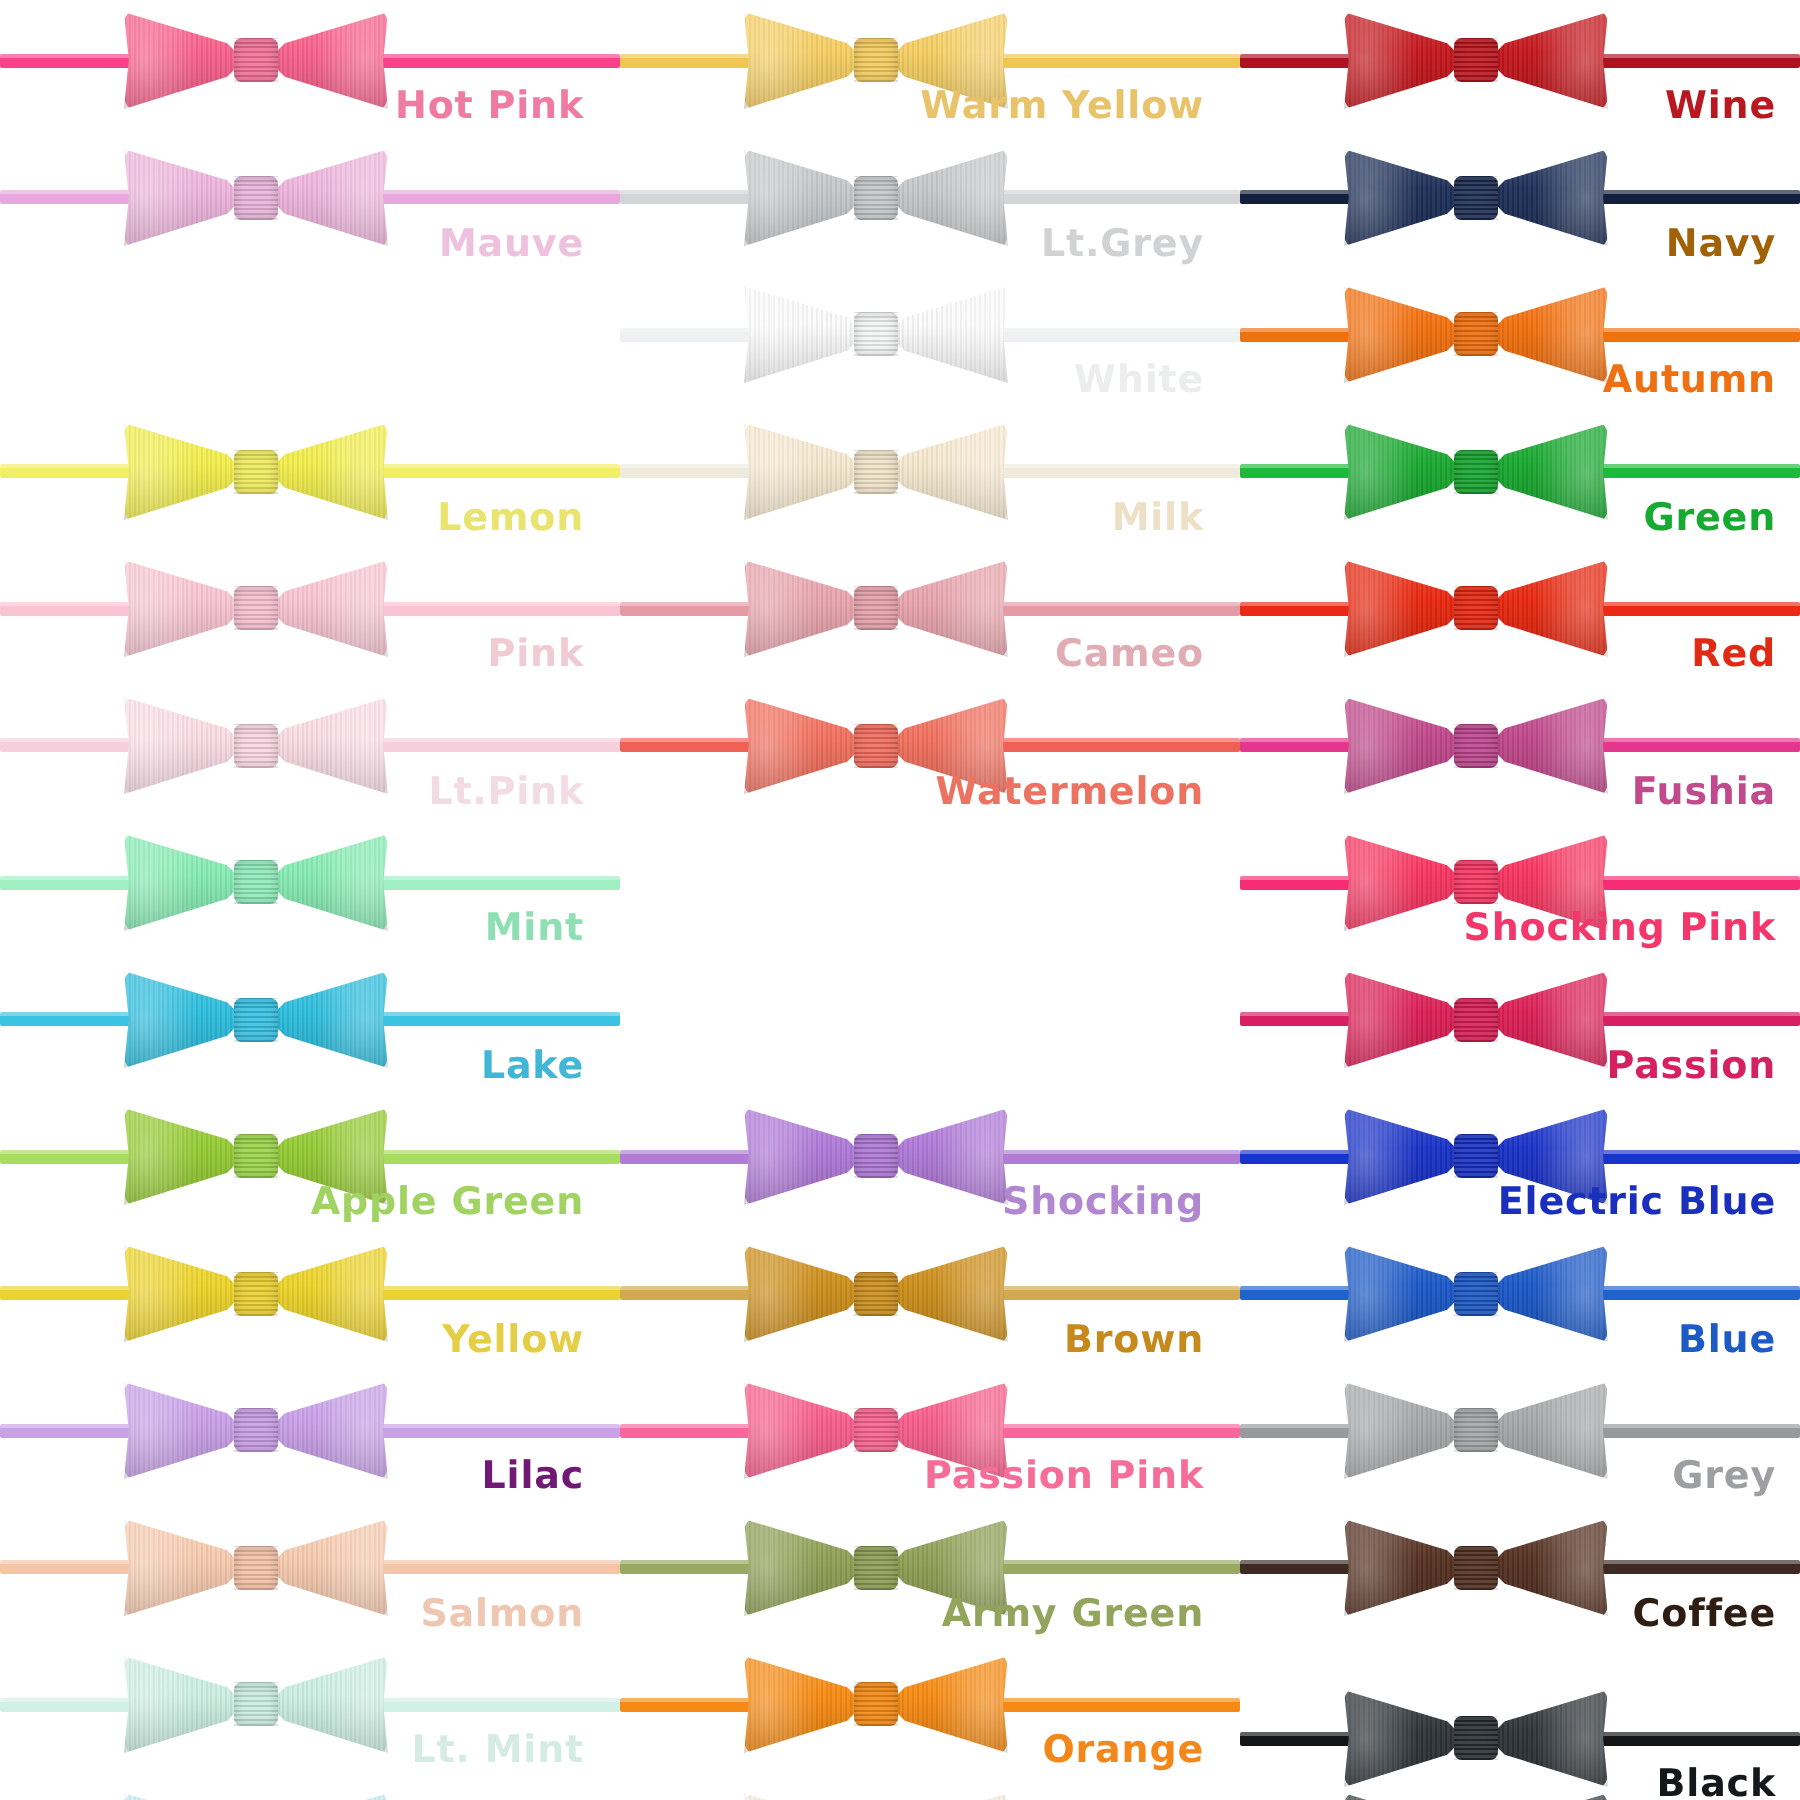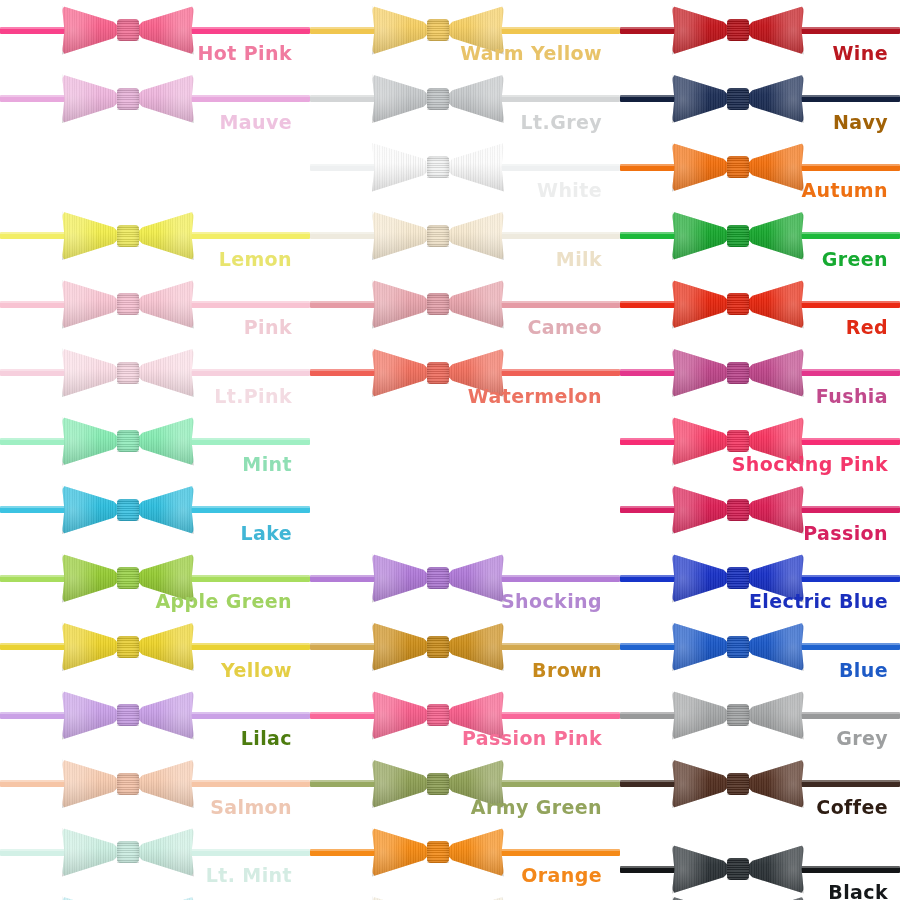--- a/index.html
+++ b/index.html
@@ -200,21 +200,21 @@
         </div>
         <div class="label" style="right: 18px; top: 42px; color: rgb(228, 206, 69);">Yellow</div>
       </div>
       <div class="swatch-row" style="top: 687px;">
         <div class="band" style="background: rgb(202, 161, 230);"></div>
         <div class="bow" style="left: 62px; width: 132px;">
           <div class="wing left" style="background: rgb(201, 161, 232);"></div>
           <div class="wing right" style="background: rgb(201, 161, 232);"></div>
           <div class="knot" style="background: rgb(198, 156, 227);"></div>
         </div>
-        <div class="label" style="right: 18px; top: 42px; color: #4d7c0f;">Lilac</div>
+        <div class="label" style="right: 18px; top: 42px; color: #701a75;">Lilac</div>
       </div>
       <div class="swatch-row" style="top: 755.5px;">
         <div class="band" style="background: rgb(246, 197, 166);"></div>
         <div class="bow" style="left: 62px; width: 132px;">
           <div class="wing left" style="background: rgb(247, 203, 176);"></div>
           <div class="wing right" style="background: rgb(247, 203, 176);"></div>
           <div class="knot" style="background: rgb(243, 192, 166);"></div>
         </div>
         <div class="label" style="right: 18px; top: 42px; color: rgb(238, 199, 179);">Salmon</div>
       </div>

